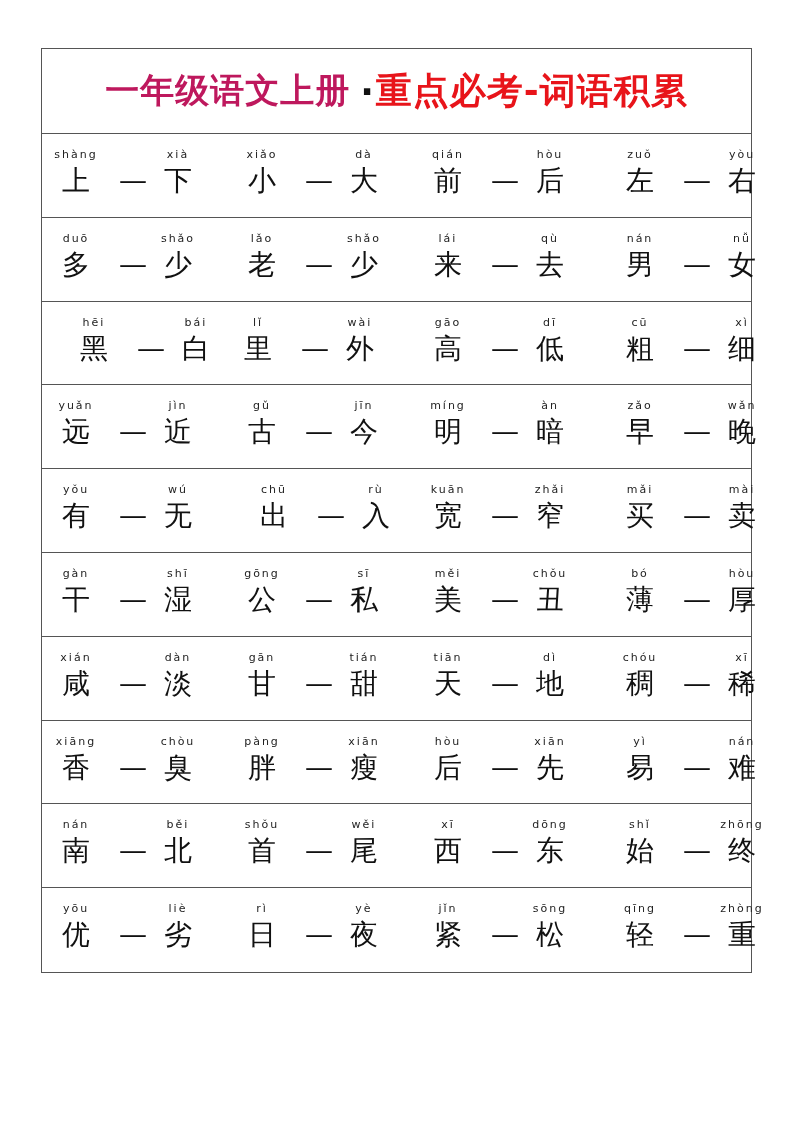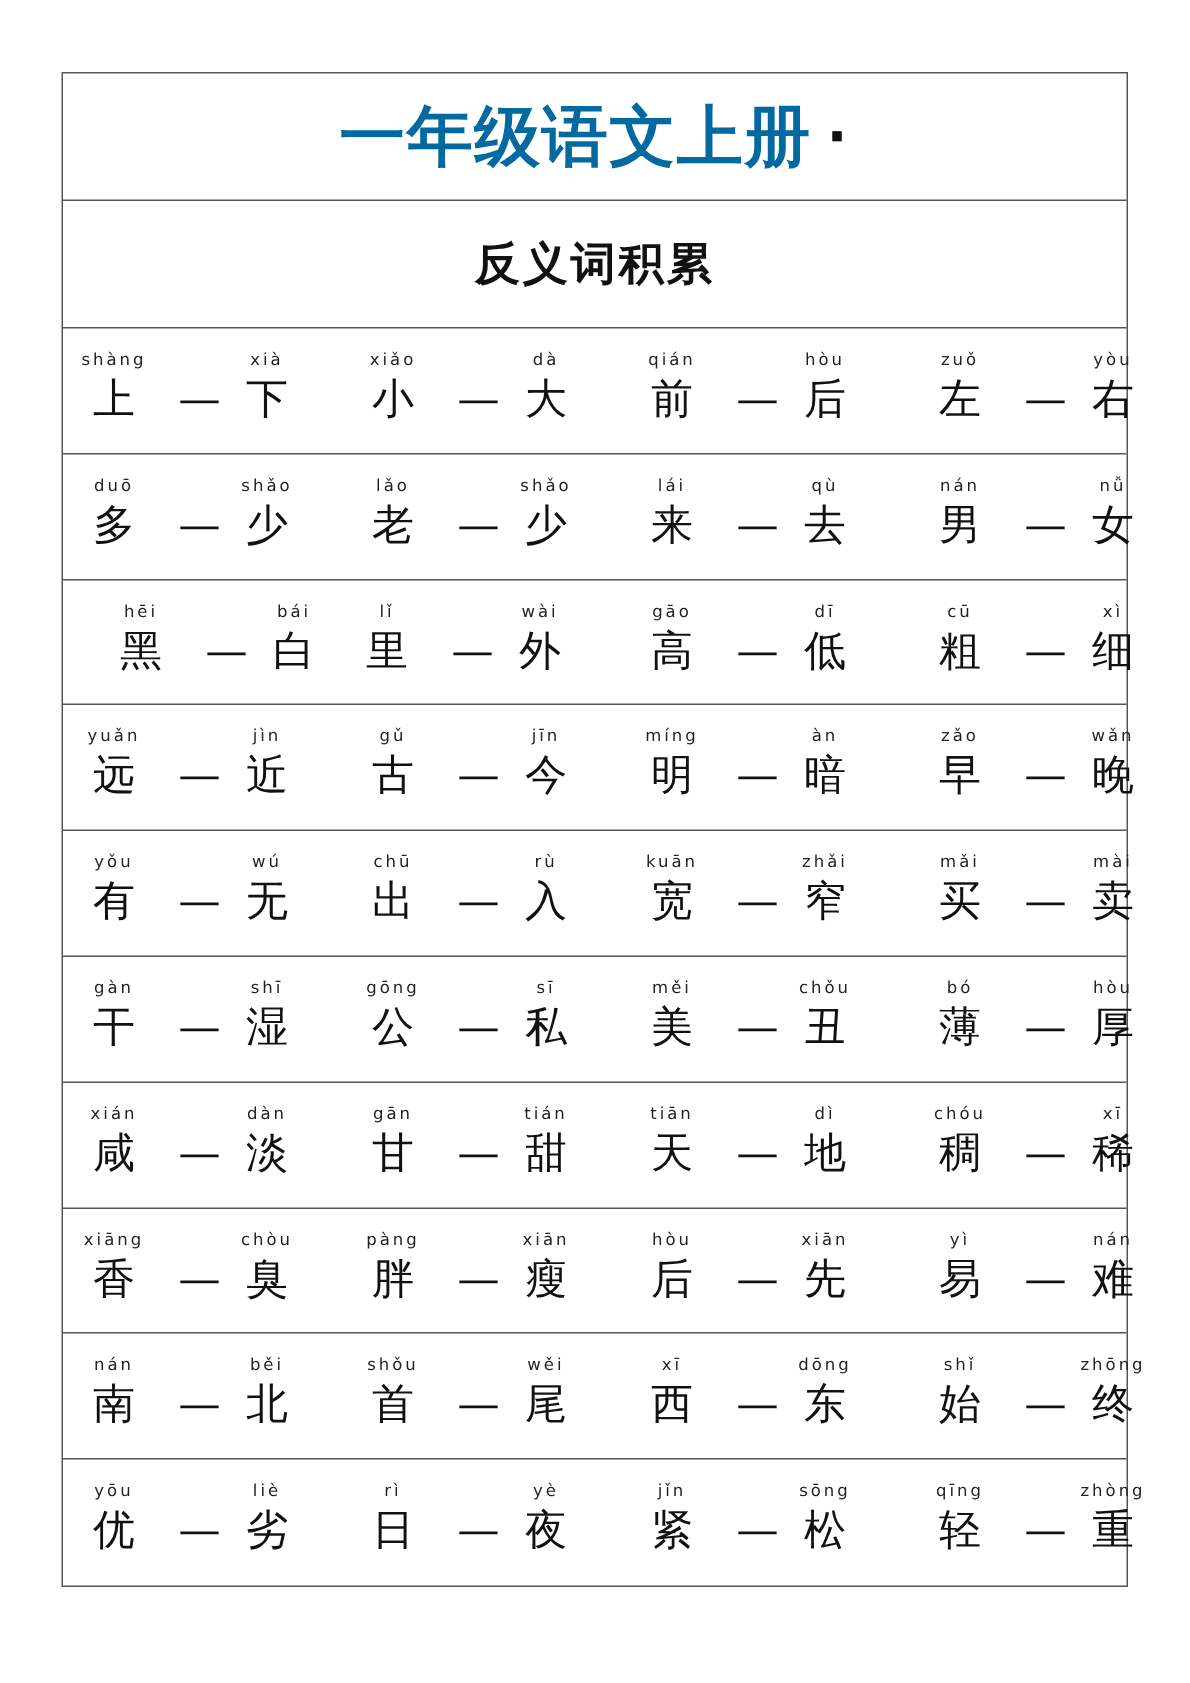--- a/index.html
+++ b/index.html
@@ -1,42 +1,40 @@
 <!DOCTYPE html>
 <html><head>
 <meta charset="utf-8">
 <style>
   html, body { margin:0; padding:0; background:#ffffff; }
   body { width:793px; height:1122px; position:relative; font-family:"DejaVu Serif", serif; color:#111; }
   .sheet { position:absolute; left:41px; top:48px; width:711px; border:1px solid #555; box-sizing:border-box; }
   .title-row { height:84px; border-bottom:1px solid #555; display:flex; align-items:center; justify-content:center; white-space:nowrap; }
-  .title-black { font-family:"DejaVu Sans", sans-serif; font-weight:bold; font-size:44px; color:#0369a1; letter-spacing:1px; }
+  .title-black { font-family:"DejaVu Sans", sans-serif; font-weight:bold; font-size:34px; color:#be185d; letter-spacing:1px; }
   .title-dot { font-family:"DejaVu Sans", sans-serif; font-weight:bold; font-size:36px; color:#111; margin:0 2px 0 10px; }
   .title-red { font-family:"DejaVu Sans", sans-serif; font-weight:bold; font-size:36px; color:#e8141a; letter-spacing:1px; }
   .subtitle-row { height:84px; border-bottom:1px solid #555; display:flex; align-items:center; justify-content:center; }
   .subtitle { font-family:"DejaVu Sans", sans-serif; font-weight:bold; font-size:30px; color:#111; letter-spacing:2px; }
   .row { height:83.8px; border-bottom:1px solid #555; box-sizing:border-box; position:relative; }
   .row:last-child { border-bottom:none; }
   .pair { position:absolute; top:0; width:170px; height:100%; }
   .pair .py { position:absolute; top:14px; font-family:"DejaVu Sans", sans-serif; font-size:11px; letter-spacing:2px; color:#222; text-align:center; width:56px; }
   .pair .ch { position:absolute; top:30px; font-family:"DejaVu Serif", serif; font-size:28px; color:#111; text-align:center; width:56px; line-height:34px; }
   .pair .dash { position:absolute; top:30px; left:56px; width:58px; text-align:center; font-size:28px; line-height:34px; color:#111; }
   .py.a, .ch.a { left:0; }
   .py.b, .ch.b { left:102px; }
 </style>
 </head>
 <body>
 
 <div class="sheet">
   <div class="title-row">
     <span class="title-black">一年级语文上册</span>
     <span class="title-dot">·</span>
-  </div>
-  <div class="subtitle-row">
-    <span class="subtitle">反义词积累</span>
+    <span class="title-red">重点必考-词语积累</span>
   </div>
   <div id="rows">
       <div class="row">
         <div class="pair" style="left: 6px;">
           <span class="py a">shàng</span>
           <span class="ch a">上</span>
           <span class="dash">—</span>
           <span class="py b">xià</span>
           <span class="ch b">下</span>
         </div>
@@ -153,21 +151,21 @@
         </div>
       </div>
       <div class="row">
         <div class="pair" style="left: 6px;">
           <span class="py a">yǒu</span>
           <span class="ch a">有</span>
           <span class="dash">—</span>
           <span class="py b">wú</span>
           <span class="ch b">无</span>
         </div>
-        <div class="pair" style="left: 192px;">
+        <div class="pair" style="left: 204px;">
           <span class="py a">chū</span>
           <span class="ch a">出</span>
           <span class="dash">—</span>
           <span class="py b">rù</span>
           <span class="ch b">入</span>
         </div>
         <div class="pair" style="left: 378px;">
           <span class="py a">kuān</span>
           <span class="ch a">宽</span>
           <span class="dash">—</span>

